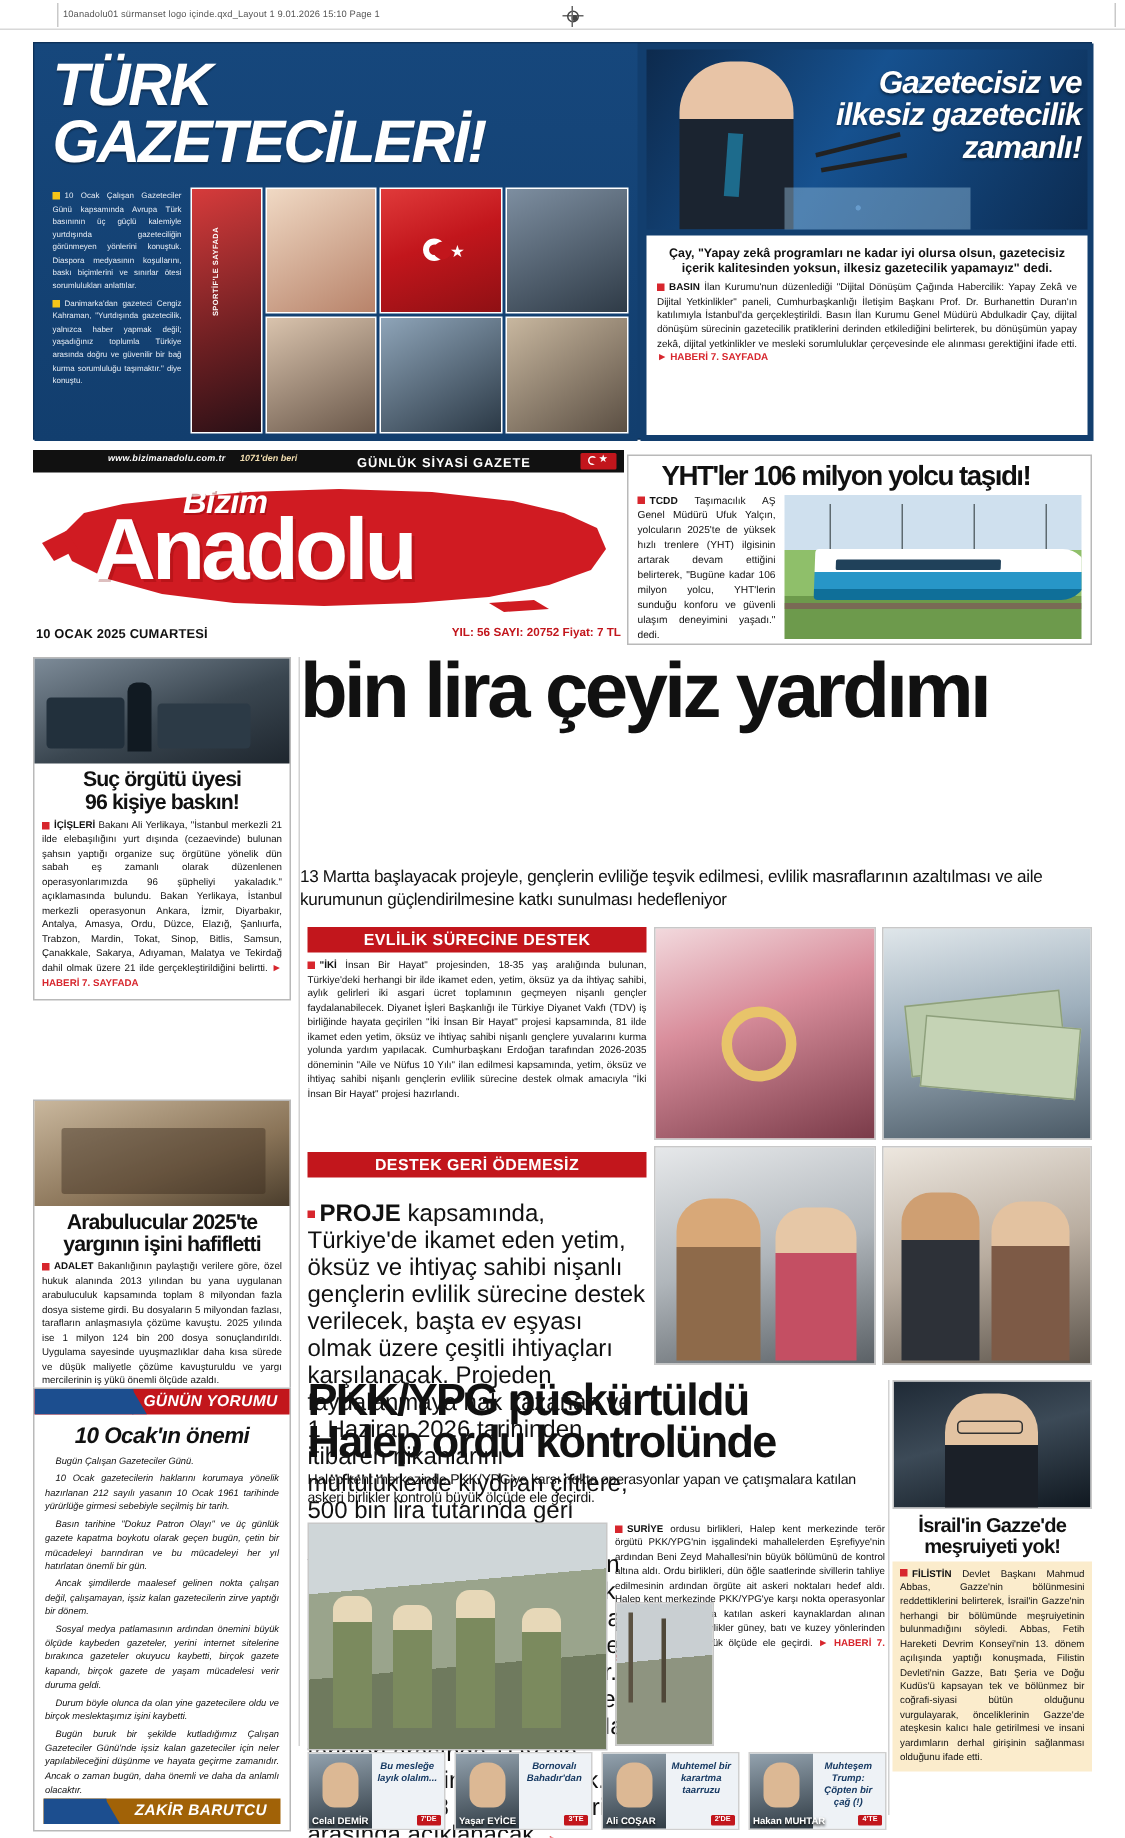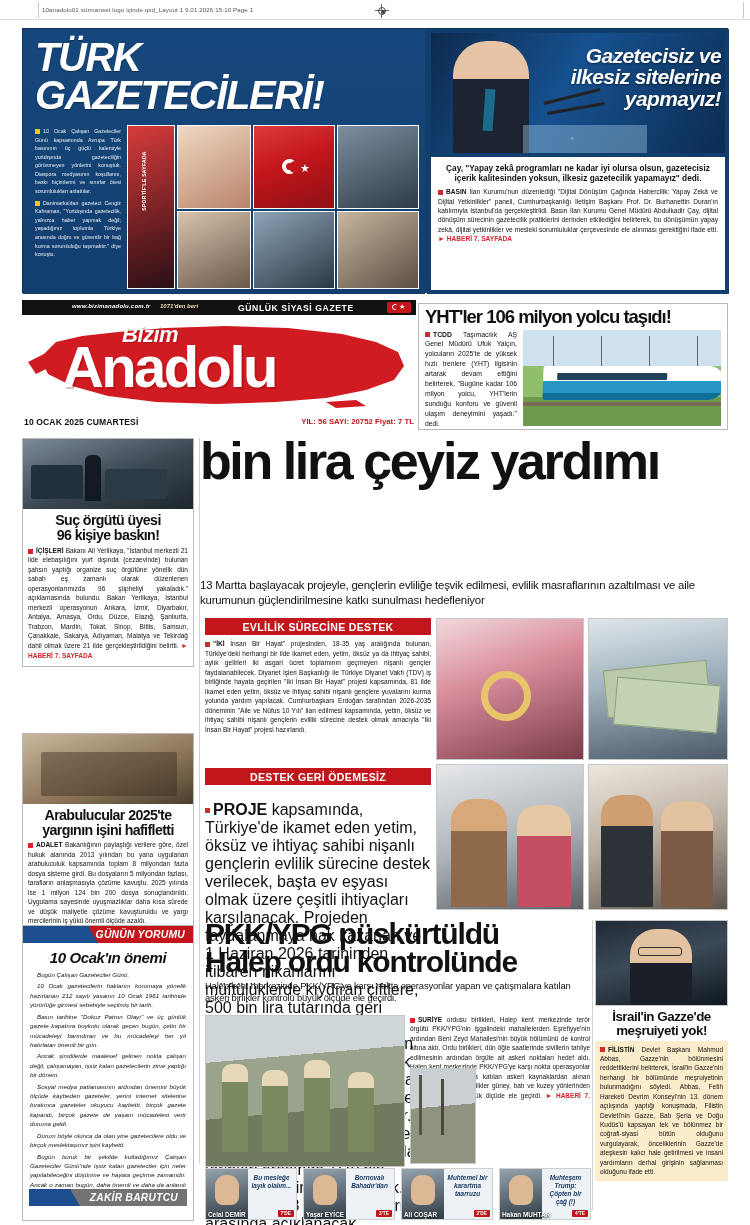--- a/index.html
+++ b/index.html
@@ -115,21 +115,21 @@
   .mh-map svg{display:block;}
   .mh-bizim{position:absolute;left:100px;top:22px;color:#fff;font-style:italic;font-weight:bold;
     font-size:22px;letter-spacing:-.5px;text-shadow:1px 1px 0 rgba(120,0,0,.35);}
   .mh-name{position:absolute;left:40px;top:38px;color:#fff;font-weight:bold;font-size:58px;
     letter-spacing:-2.6px;line-height:1;text-shadow:2px 2px 0 rgba(120,0,0,.25);}
   .mh-date{position:absolute;left:2px;top:117px;font-size:8.6px;font-weight:bold;letter-spacing:.1px;}
   .mh-issue{position:absolute;right:2px;top:117px;font-size:7.8px;font-weight:bold;color:#c2161c;text-align:right;}
 
   
   .yht{position:absolute;left:418px;top:283px;width:310px;height:127px;border:1px solid #b9b9b9;background:#fff;padding:4px 6px;}
-  .yht h2{margin:0 0 3px;font-size:18.5px;font-weight:bold;letter-spacing:-1px;line-height:1;}
+  .yht h2{margin:0 16px 3px;font-size:18.5px;font-weight:bold;letter-spacing:-1px;line-height:1;}
   .yht .col{font-size:6.8px;line-height:1.47;width:92px;float:left;text-align:justify;}
   .yht .im{float:right;width:198px;height:96px;
     background:linear-gradient(180deg,#cfe0ee 0 38%,#8fbf6a 38% 70%,#6d9a4c 70% 100%);position:relative;overflow:hidden;}
   .yht .train{position:absolute;left:20px;top:36px;width:182px;height:34px;
     background:linear-gradient(180deg,#ffffff 0 45%,#2796c7 45% 78%,#0f6f99 78% 100%);
     border-radius:4px 26px 26px 4px;transform:skewX(-2deg);}
   .yht .train .w{position:absolute;left:14px;top:7px;width:110px;height:7px;background:#20415a;border-radius:1px;}
   .yht .rail{position:absolute;left:0;top:72px;width:198px;height:4px;background:#7a6a55;}
   .yht .pole{position:absolute;top:6px;width:1px;height:34px;background:#5e6a70;}
 
@@ -153,21 +153,21 @@
 
   
   .yorum{position:absolute;left:22px;top:905px;width:172px;height:296px;border:1px solid #b9b9b9;background:#fff;}
   .yorum-bar{height:17px;position:relative;overflow:hidden;background:#c2161c;}
   .yorum-bar .bluewedge{position:absolute;left:0;top:0;width:66px;height:17px;background:#1c4e8f;}
   .yorum-bar .bluewedge:after{content:"";position:absolute;right:-9px;top:0;border-left:10px solid #1c4e8f;border-top:17px solid transparent;}
   .yorum-bar span{position:absolute;right:8px;top:2.5px;color:#fff;font-weight:bold;font-style:italic;font-size:10.4px;letter-spacing:.2px;}
   .yorum h3{margin:6px 6px 4px;font-size:15px;font-weight:bold;font-style:italic;text-align:center;letter-spacing:-.4px;}
   .yorum .body{margin:0 7px;font-size:6.2px;line-height:1.52;font-style:italic;text-align:justify;}
   .yorum .body p{margin:0 0 2px;text-indent:7px;}
-  .sigbar{position:absolute;left:6px;right:6px;bottom:14px;height:17px;background:#737373;overflow:hidden;}
+  .sigbar{position:absolute;left:6px;right:6px;bottom:4px;height:17px;background:#a16207;overflow:hidden;}
   .sigbar .bluewedge{position:absolute;left:0;top:0;width:42px;height:17px;background:#1c4e8f;}
   .sigbar .bluewedge:after{content:"";position:absolute;right:-9px;top:0;border-left:10px solid #1c4e8f;border-top:17px solid transparent;}
   .sigbar span{position:absolute;right:9px;top:2.5px;color:#fff;font-weight:bold;font-style:italic;font-size:10.2px;letter-spacing:.3px;}
 
   
   .sechead{background:#c2161c;color:#fff;font-weight:bold;font-size:10.6px;text-align:center;
     letter-spacing:.3px;padding:2.5px 0;}
   .ceyiz-l{position:absolute;left:205px;top:598px;width:226px;}
   .ceyiz-l .txt{font-size:6.6px;line-height:1.45;text-align:justify;margin:4px 0 0;}
   .ceyiz-mid{position:absolute;left:205px;top:748px;width:226px;}
@@ -274,21 +274,21 @@
 
     <div class="tb-right">
       <div class="tb-rphoto">
         <div class="net"></div>
           <div class="man"></div>
           <div class="tie"></div>
         <div class="mic"></div>
           <div class="mic2"></div>
           <div class="lectern"></div>
       </div>
-      <div class="tb-rquote">Gazetecisiz ve ilkesiz sitelerine yapmayız!</div>
+      <div class="tb-rquote">Gazetecisiz ve ilkesiz gazetecilik zamanlı!</div>
       <div class="tb-rcard">
         <p class="tb-rlead">Çay, "Yapay zekâ programları ne kadar iyi olursa olsun, gazetecisiz içerik kalitesinden yoksun, ilkesiz gazetecilik yapamayız" dedi.</p>
         <p class="tb-rbody">
           <span class="bul"></span><b>BASIN</b>
           <span>İlan Kurumu'nun düzenlediği "Dijital Dönüşüm Çağında Habercilik: Yapay Zekâ ve Dijital Yetkinlikler" paneli, Cumhurbaşkanlığı İletişim Başkanı Prof. Dr. Burhanettin Duran'ın katılımıyla İstanbul'da gerçekleştirildi. Basın İlan Kurumu Genel Müdürü Abdulkadir Çay, dijital dönüşüm sürecinin gazetecilik pratiklerini derinden etkilediğini belirterek, bu dönüşümün yapay zekâ, dijital yetkinlikler ve mesleki sorumluluklar çerçevesinde ele alınması gerektiğini ifade etti.</span>
           <span class="arrow">►</span>
           <span class="ref">HABERİ 7. SAYFADA</span>
         </p>
       </div>
     </div>

